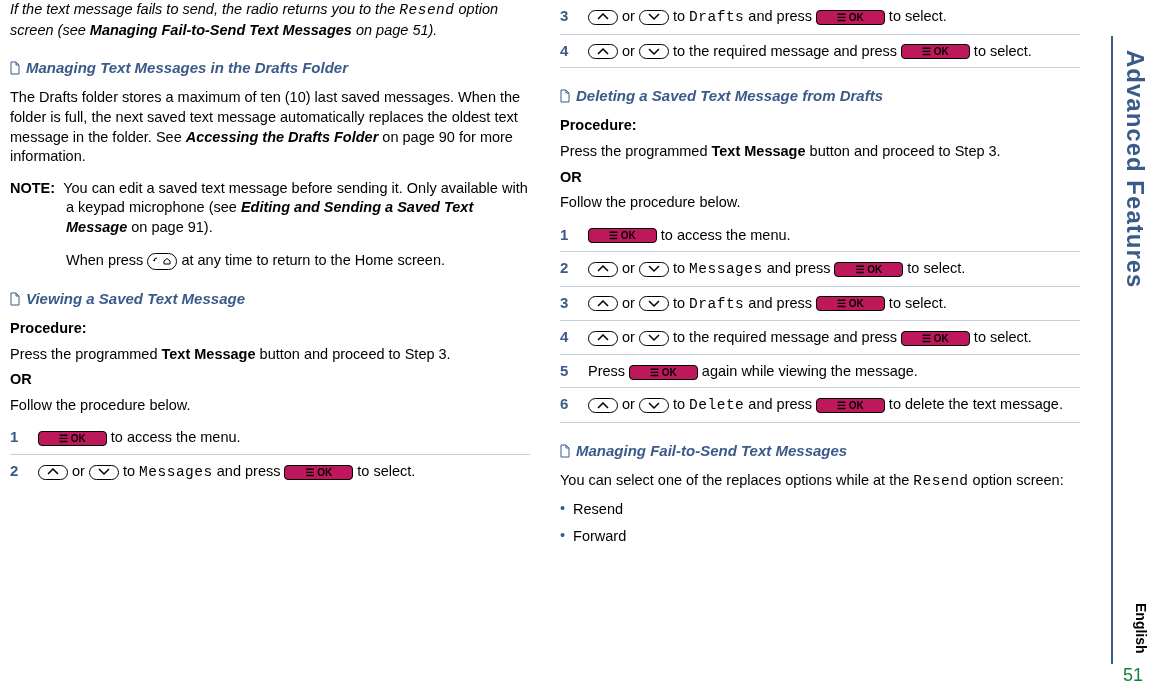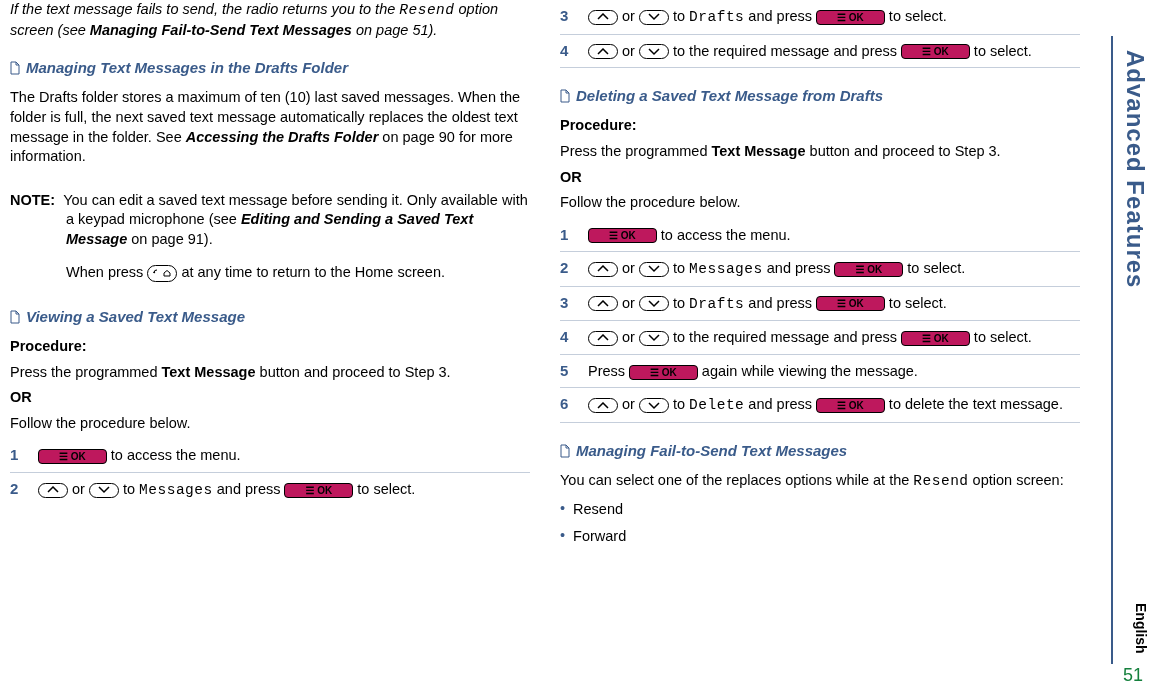--- a/index.html
+++ b/index.html
@@ -37,21 +37,21 @@
     font-style: italic;
   }
   .section-head.italic-head { }
   .file-icon {
     width: 10px;
     height: 14px;
     display: inline-block;
     flex-shrink: 0;
   }
   .file-icon svg { display: block; }
-  .note-block { margin: 24px 0; }
+  .note-block { margin: 12px 0; }
   .note-label { font-weight: bold; }
   .note-body { padding-left: 56px; }
   .note-first::before { content: ""; }
   .note-first { text-indent: -56px; padding-left: 56px; }
   .note-gap { margin-top: 14px; }
   .step {
     display: flex;
     gap: 14px;
     padding: 6px 0;
     border-bottom: 1px solid #c5cedb;

